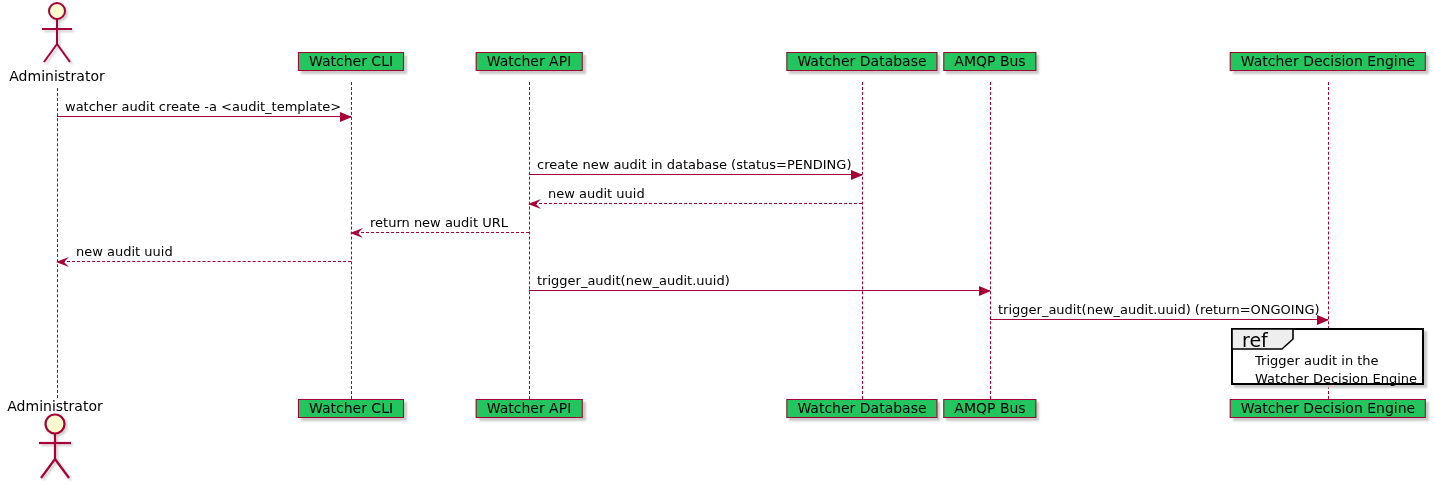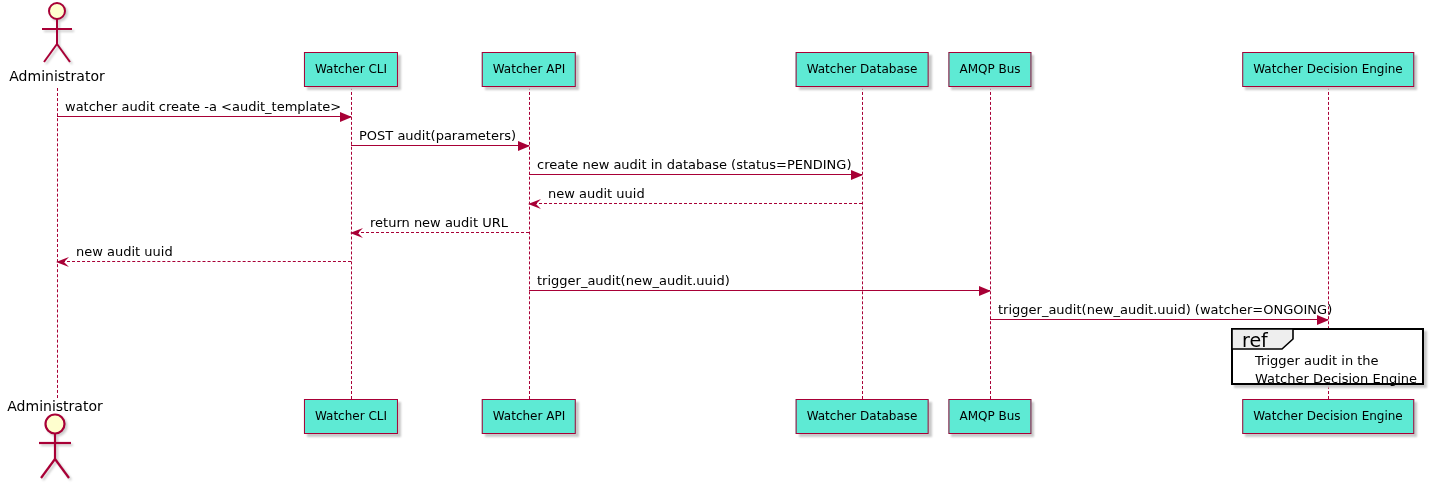--- a/index.html
+++ b/index.html
@@ -7,23 +7,23 @@
     position:relative; width:1434px; height:486px; background:#ffffff;
     font-family:"DejaVu Sans","Liberation Sans",sans-serif; color:#000;
     overflow:hidden;
     border-radius:16px;
   }
   
   .lifeline { position:absolute; width:0; border-left:1px dashed #A80036; }
   
   .pbox {
     position:absolute; transform:translateX(-50%);
-    background:#5eead4; border:1.6px solid #A80036;
+    background:#22c55e; border:1.6px solid #A80036;
     box-shadow:3px 3px 2px #c9c9c9;
-    padding:8px 10px; font-size:12px; line-height:17px;
+    padding:0 10px; font-size:14px; line-height:17px;
     white-space:nowrap; z-index:3;
   }
   
   .actor-label {
     position:absolute; transform:translateX(-50%);
     font-size:14px; white-space:nowrap; z-index:3;
   }
   .actor-svg { position:absolute; z-index:3; filter:drop-shadow(2.5px 2.5px 1px #cccccc); }
   
   .msg { position:absolute; height:17px; z-index:2; }
@@ -89,25 +89,20 @@
   <div class="pbox" style="left:1328px; top:52px">
     <span>Watcher Decision Engine</span>
   </div>
 
   <div class="msg" style="left:57px; top:100px; width:294px">
     <div class="lbl">watcher audit create -a &lt;audit_template&gt;</div>
     <div class="line"></div>
     <div class="head-r"></div>
   </div>
 
-  <div class="msg" style="left:351px; top:129px; width:178px">
-    <div class="lbl">POST audit(parameters)</div>
-    <div class="line"></div>
-    <div class="head-r"></div>
-  </div>
 
   <div class="msg" style="left:529px; top:158px; width:333px">
     <div class="lbl">create new audit in database (status=PENDING)</div>
     <div class="line"></div>
     <div class="head-r"></div>
   </div>
 
   <div class="msg ret" style="left:529px; top:187px; width:333px">
     <div class="lbl">new audit uuid</div>
     <div class="line"></div>
@@ -132,21 +127,21 @@
     </svg>
   </div>
 
   <div class="msg" style="left:529px; top:274px; width:461px">
     <div class="lbl">trigger_audit(new_audit.uuid)</div>
     <div class="line"></div>
     <div class="head-r"></div>
   </div>
 
   <div class="msg" style="left:990px; top:303px; width:338px">
-    <div class="lbl">trigger_audit(new_audit.uuid) (watcher=ONGOING)</div>
+    <div class="lbl">trigger_audit(new_audit.uuid) (return=ONGOING)</div>
     <div class="line"></div>
     <div class="head-r"></div>
   </div>
 
   <div class="ref" style="left:1231px; top:328px; width:193px; height:57px">
     <div class="ref-tab">
       <svg width="64" height="22" viewBox="0 0 64 22">
         <path d="M1,1 H62 V11 L51,21 H1 Z" fill="#EEEEEE" stroke="#000000" stroke-width="1.6"></path>
       </svg>
       <span class="ref-kw">ref</span>

